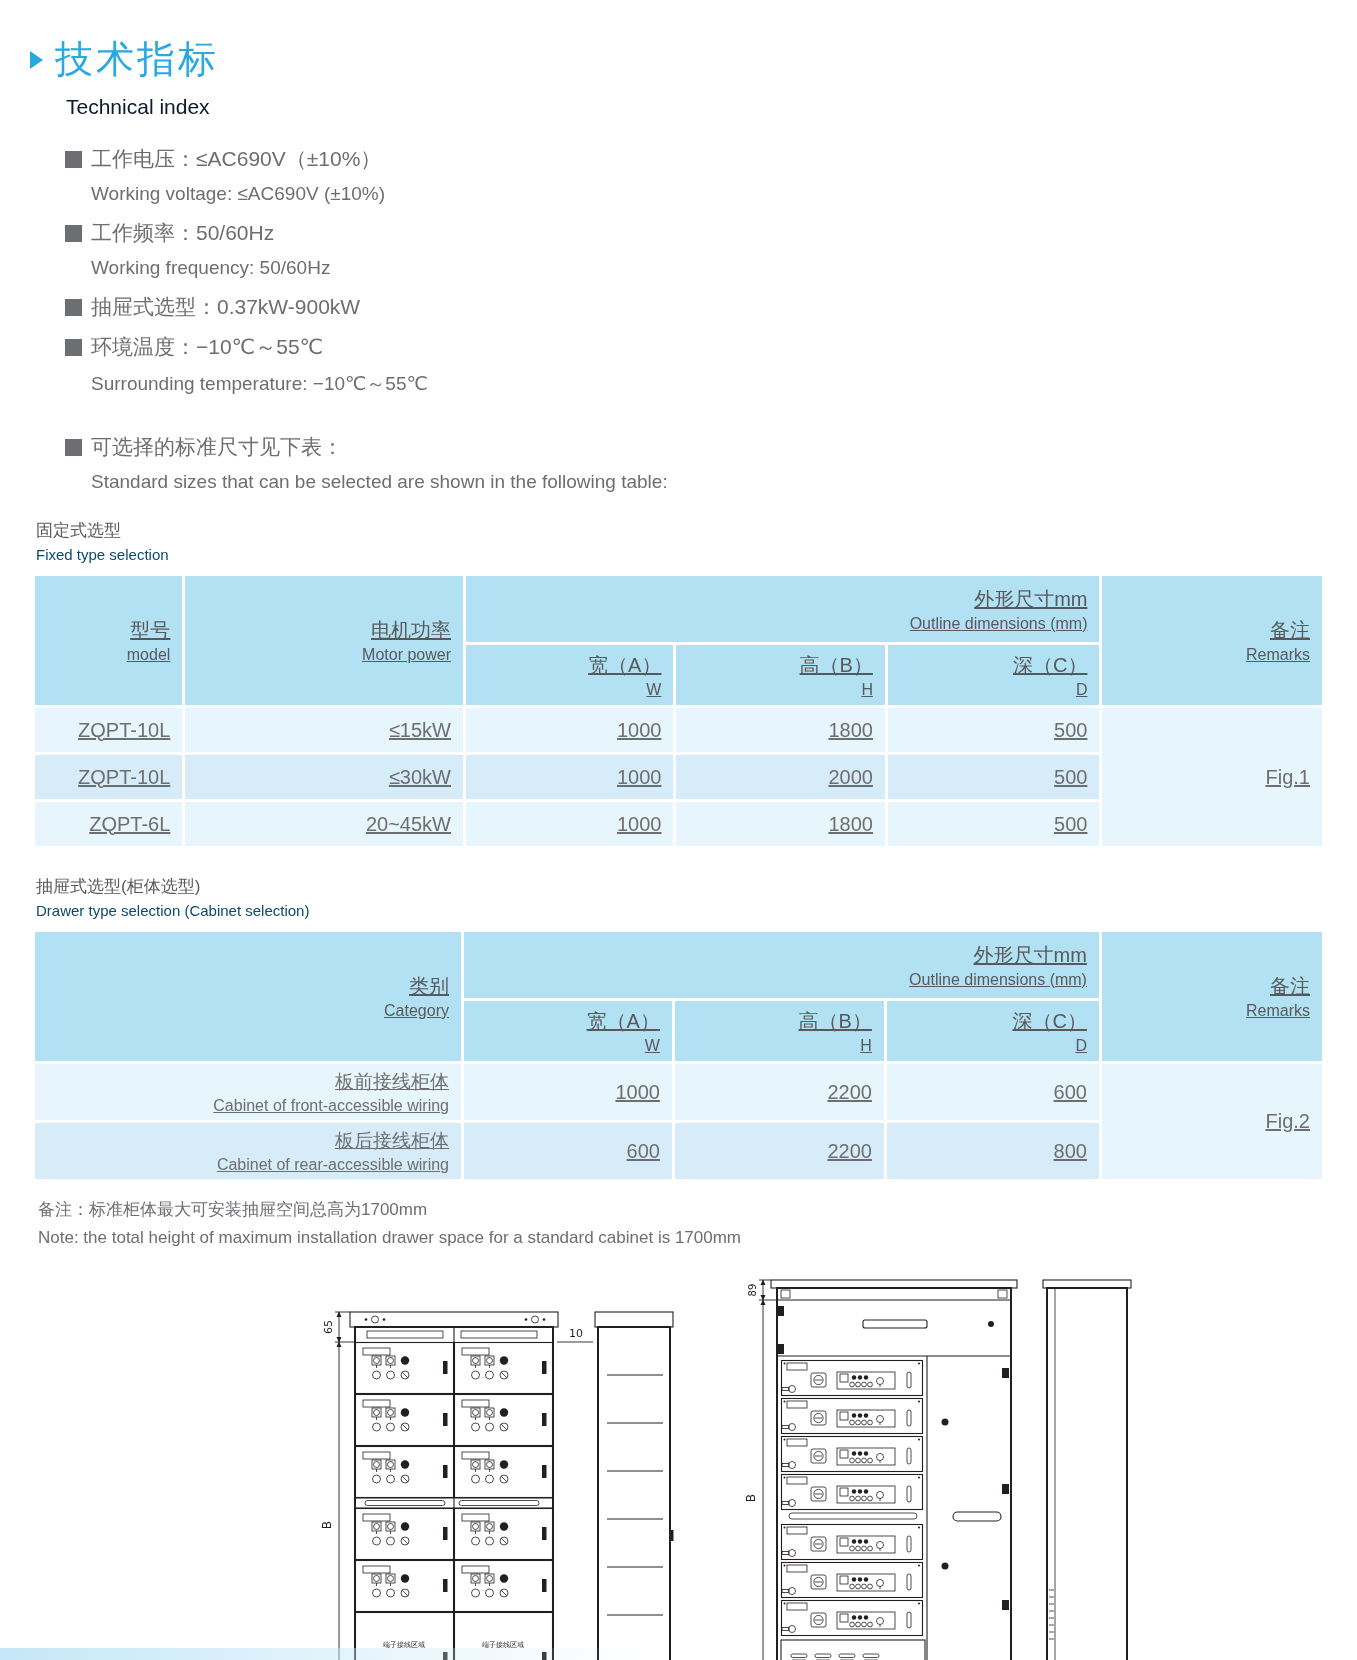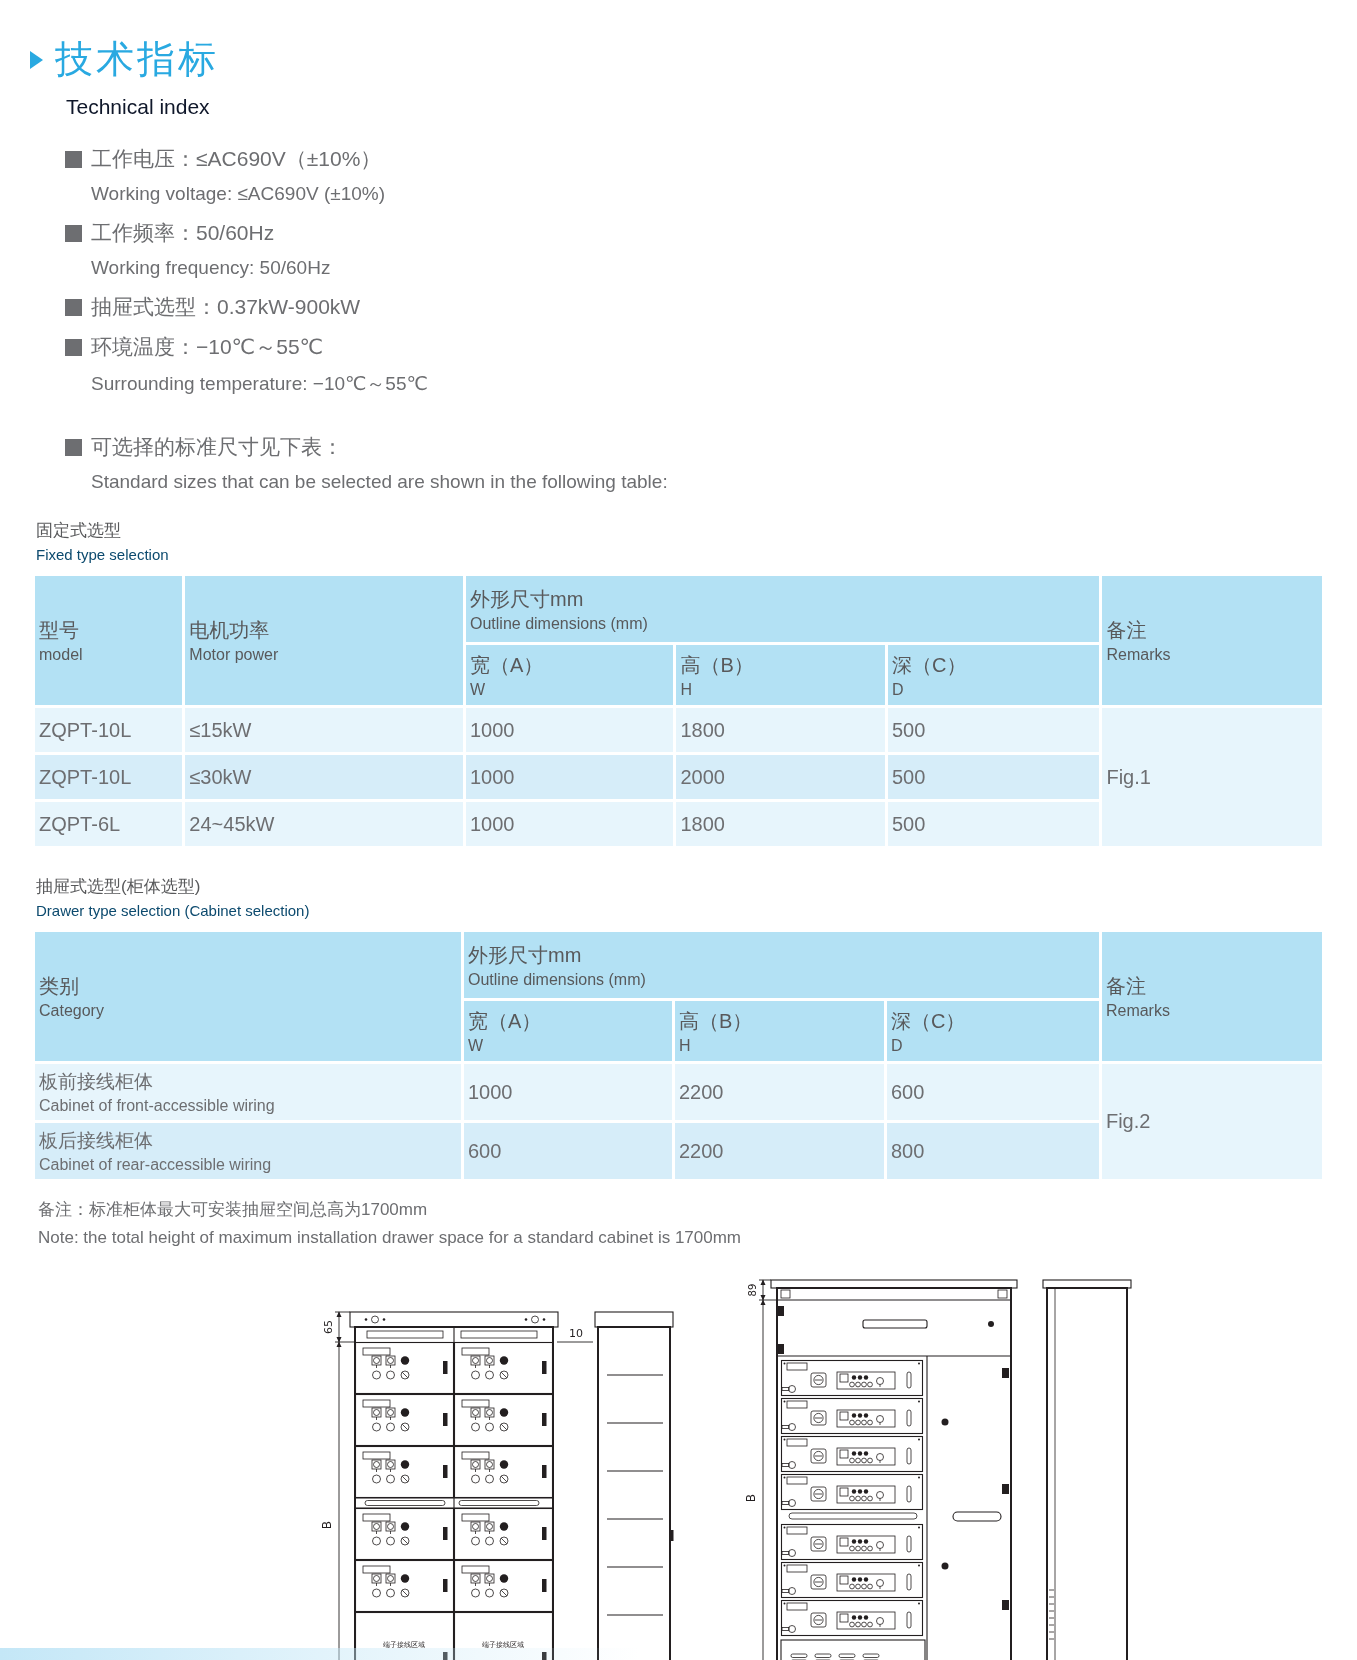--- a/index.html
+++ b/index.html
@@ -20,21 +20,21 @@
   .spec-item{margin-bottom:12px;}
   .spec-zh{display:flex;align-items:center;font-size:21px;color:#6D6E71;}
   .sq{width:17px;height:17px;background:#6D6E71;margin-right:9px;flex:none;}
   .spec-en{font-size:19px;color:#6D6E71;margin:10px 0 14px 26px;}
   .sizes-note{margin:22px 0 0 65px;}
   
   .sec-title{margin:26px 0 0 36px;font-size:17px;color:#58595B;}
   .sec-sub{margin:4px 0 10px 36px;font-size:15px;color:#0c4a6e;}
   
   table.spec-table{border-collapse:separate;border-spacing:3px;width:1293px;margin:0 0 0 32px;table-layout:fixed;}
-  table.spec-table td{text-align:left;vertical-align:middle;padding:2px 4px;}
+  table.spec-table td{text-align:right;vertical-align:middle;padding:2px 12px;text-decoration:underline;}
   td.hd{background:#B3E1F4;color:#58595B;}
   td.hd .zh{font-size:20px;}
   td.hd .en{font-size:16px;margin-top:2px;}
   tr.hrow1 td{height:62px;}
   tr.hrow2 td{height:56px;}
   td.c-light{background:#E7F5FC;}
   td.c-dark{background:#D6EDF9;}
   tr.drow td{height:40px;font-size:20px;color:#6D6E71;}
   tr.drow2 td{height:52px;font-size:20px;color:#6D6E71;}
   .cat-zh{font-size:19px;}
@@ -161,21 +161,21 @@
   </tr>
   <tr class="drow">
     <td class="c-dark">ZQPT-10L</td>
     <td class="c-dark">≤30kW</td>
     <td class="c-dark">1000</td>
     <td class="c-dark">2000</td>
     <td class="c-dark">500</td>
   </tr>
   <tr class="drow">
     <td class="c-light">ZQPT-6L</td>
-    <td class="c-light">24~45kW</td>
+    <td class="c-light">20~45kW</td>
     <td class="c-light">1000</td>
     <td class="c-light">1800</td>
     <td class="c-light">500</td>
   </tr>
 </tbody>
   </table>
 
 <div class="sec-title">抽屉式选型(柜体选型)</div>
 <div class="sec-sub">Drawer type selection (Cabinet selection)</div>
 

